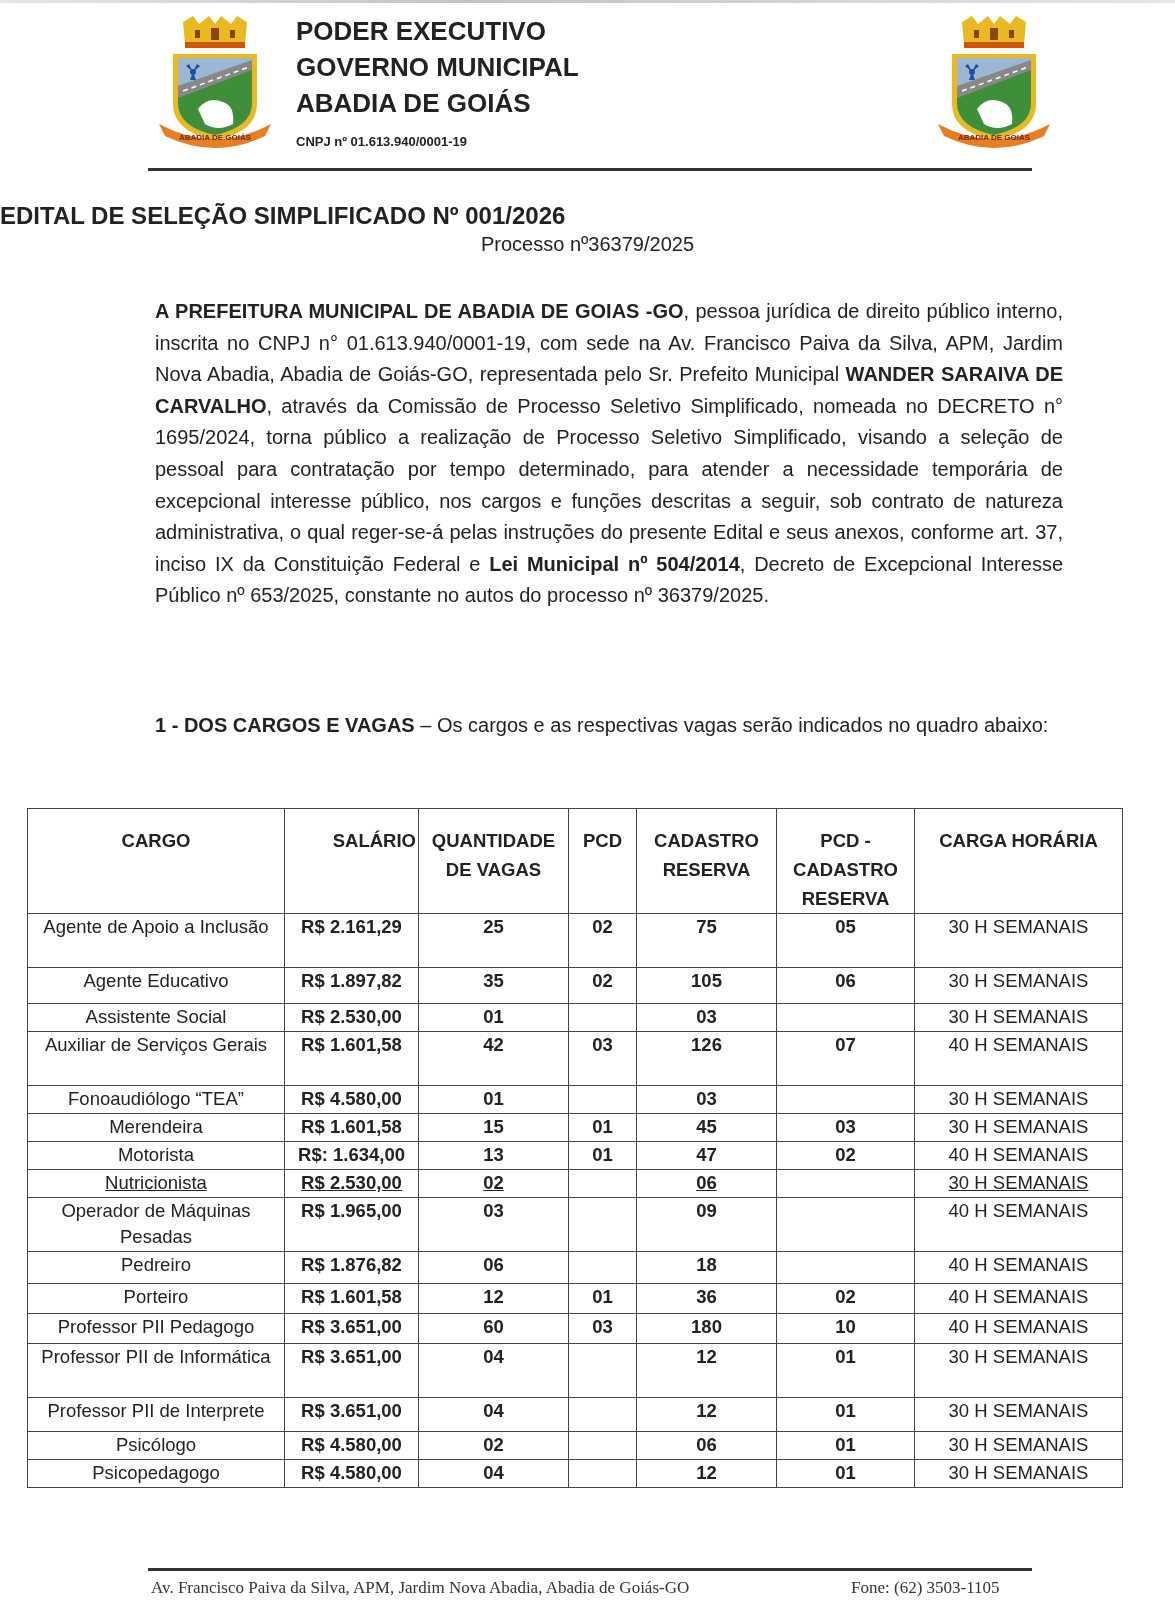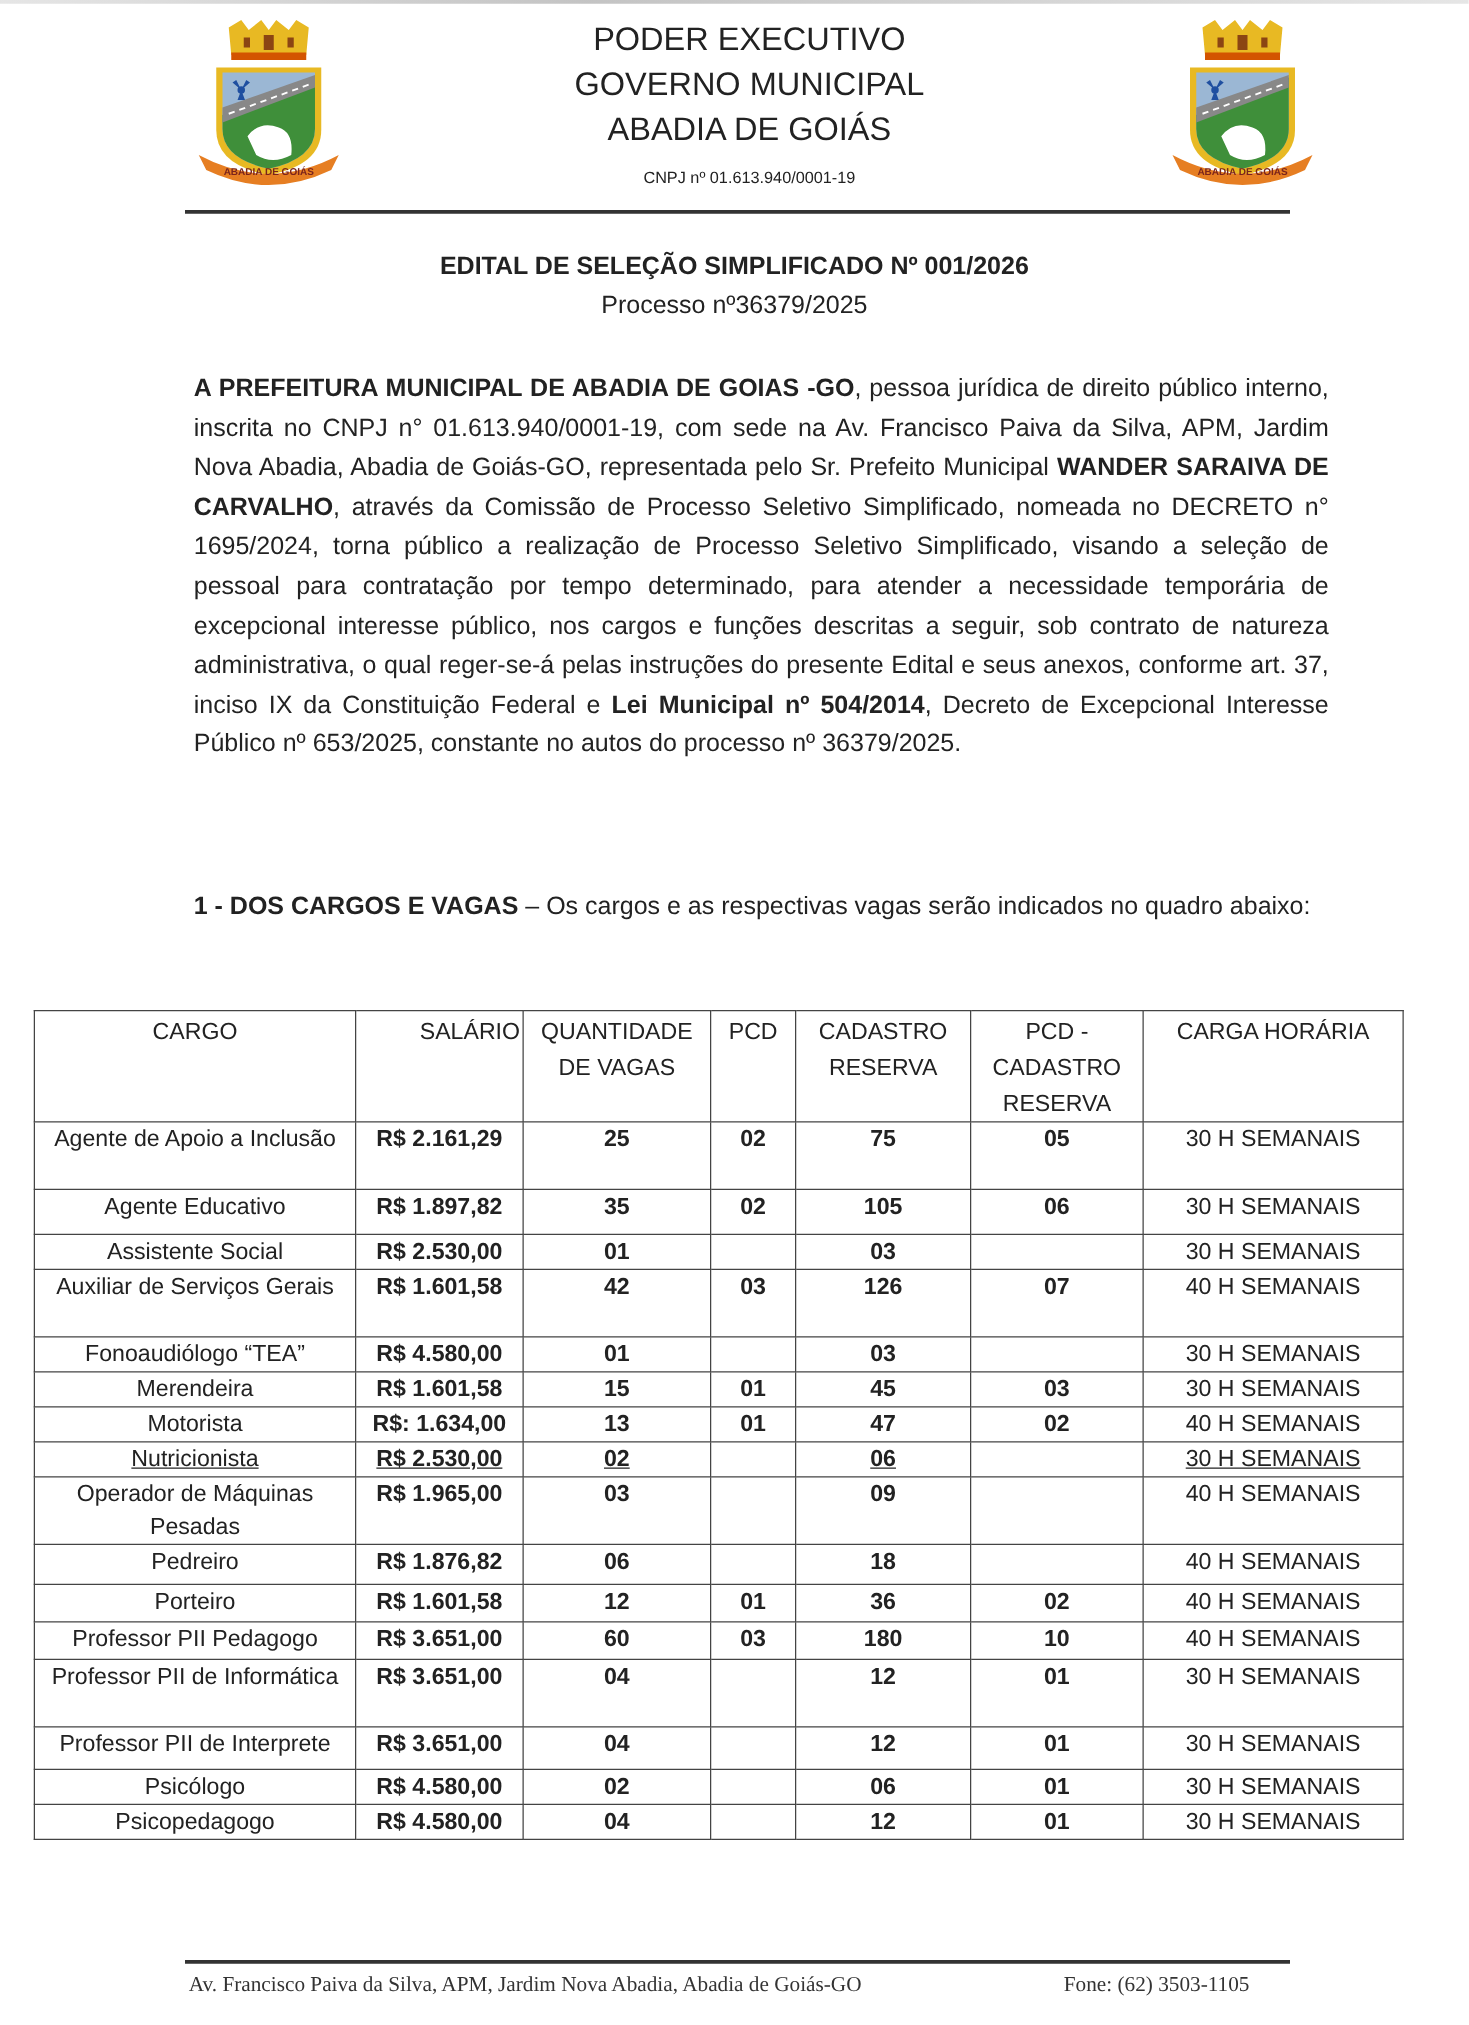--- a/index.html
+++ b/index.html
@@ -1,34 +1,34 @@
 <!DOCTYPE html>
 <html><head>
 <meta charset="utf-8">
 <style>
   html, body { margin:0; padding:0; background:#fff; }
   body { width:1175px; height:1620px; position:relative; overflow:hidden; font-family:"Liberation Sans", sans-serif; color:#1a1a1a; }
   .topline { position:absolute; left:0; top:0; width:1175px; height:3px; background:linear-gradient(90deg,#ccc,#888 40%,#ccc); opacity:.5; }
   .crest { position:absolute; top:14px; width:124px; height:134px; }
   .crest.left { left:153px; }
   .crest.right { left:932px; }
-  .hdr { position:absolute; left:312px; width:575px; text-align:center; font-weight:normal; color:#222; }
+  .hdr { position:absolute; left:296px; width:575px; text-align:left; font-weight:bold; color:#222; }
   .hdr.l1 { top:16px; font-size:26px; }
   .hdr.l2 { top:52px; font-size:26px; }
   .hdr.l3 { top:88px; font-size:26px; }
   .hdr.cnpj { top:134px; font-size:13px; }
   .hrule { position:absolute; left:148px; width:884px; height:3px; background:#333; top:168px; }
-  .edital-title { position:absolute; top:202px; left:0; width:1175px; text-align:center; font-weight:bold; font-size:20px; color:#222; }
+  .edital-title { position:absolute; top:202px; left:0; width:1175px; font-weight:bold; font-size:24px; color:#222; }
   .processo { position:absolute; top:233px; left:0; width:1175px; text-align:center; font-size:20px; color:#222; }
   .body-para { position:absolute; left:155px; width:908px; top:296px; font-size:20px; line-height:31.6px; text-align:justify; color:#222; }
   .body-para b { font-weight:bold; }
   .sec1 { position:absolute; left:155px; width:908px; top:710px; font-size:20px; line-height:31px; color:#222; }
   table.vagas { position:absolute; left:27px; top:808px; border-collapse:collapse; font-size:18.5px; color:#222; }
   table.vagas td, table.vagas th { border:1.5px solid #444; padding:0 2px; vertical-align:top; text-align:center; }
-  table.vagas th { font-weight:normal; line-height:29px; padding-top:1px; }
+  table.vagas th { font-weight:bold; line-height:29px; padding-top:17px; }
   table.vagas td { line-height:26px; }
   td.num, td.sal { font-weight:bold; }
   td.sal { text-align:right; padding-right:3px; }
   td.carga { text-align:center; }
   .footrule { position:absolute; left:148px; width:884px; height:3px; background:#333; top:1568px; }
   .footaddr { position:absolute; left:151px; top:1578px; font-family:"Liberation Serif", serif; font-size:17px; color:#333; }
   .footphone { position:absolute; left:851px; top:1578px; font-family:"Liberation Serif", serif; font-size:17px; color:#333;text-align:center; }
 </style>
 </head>
 <body>

